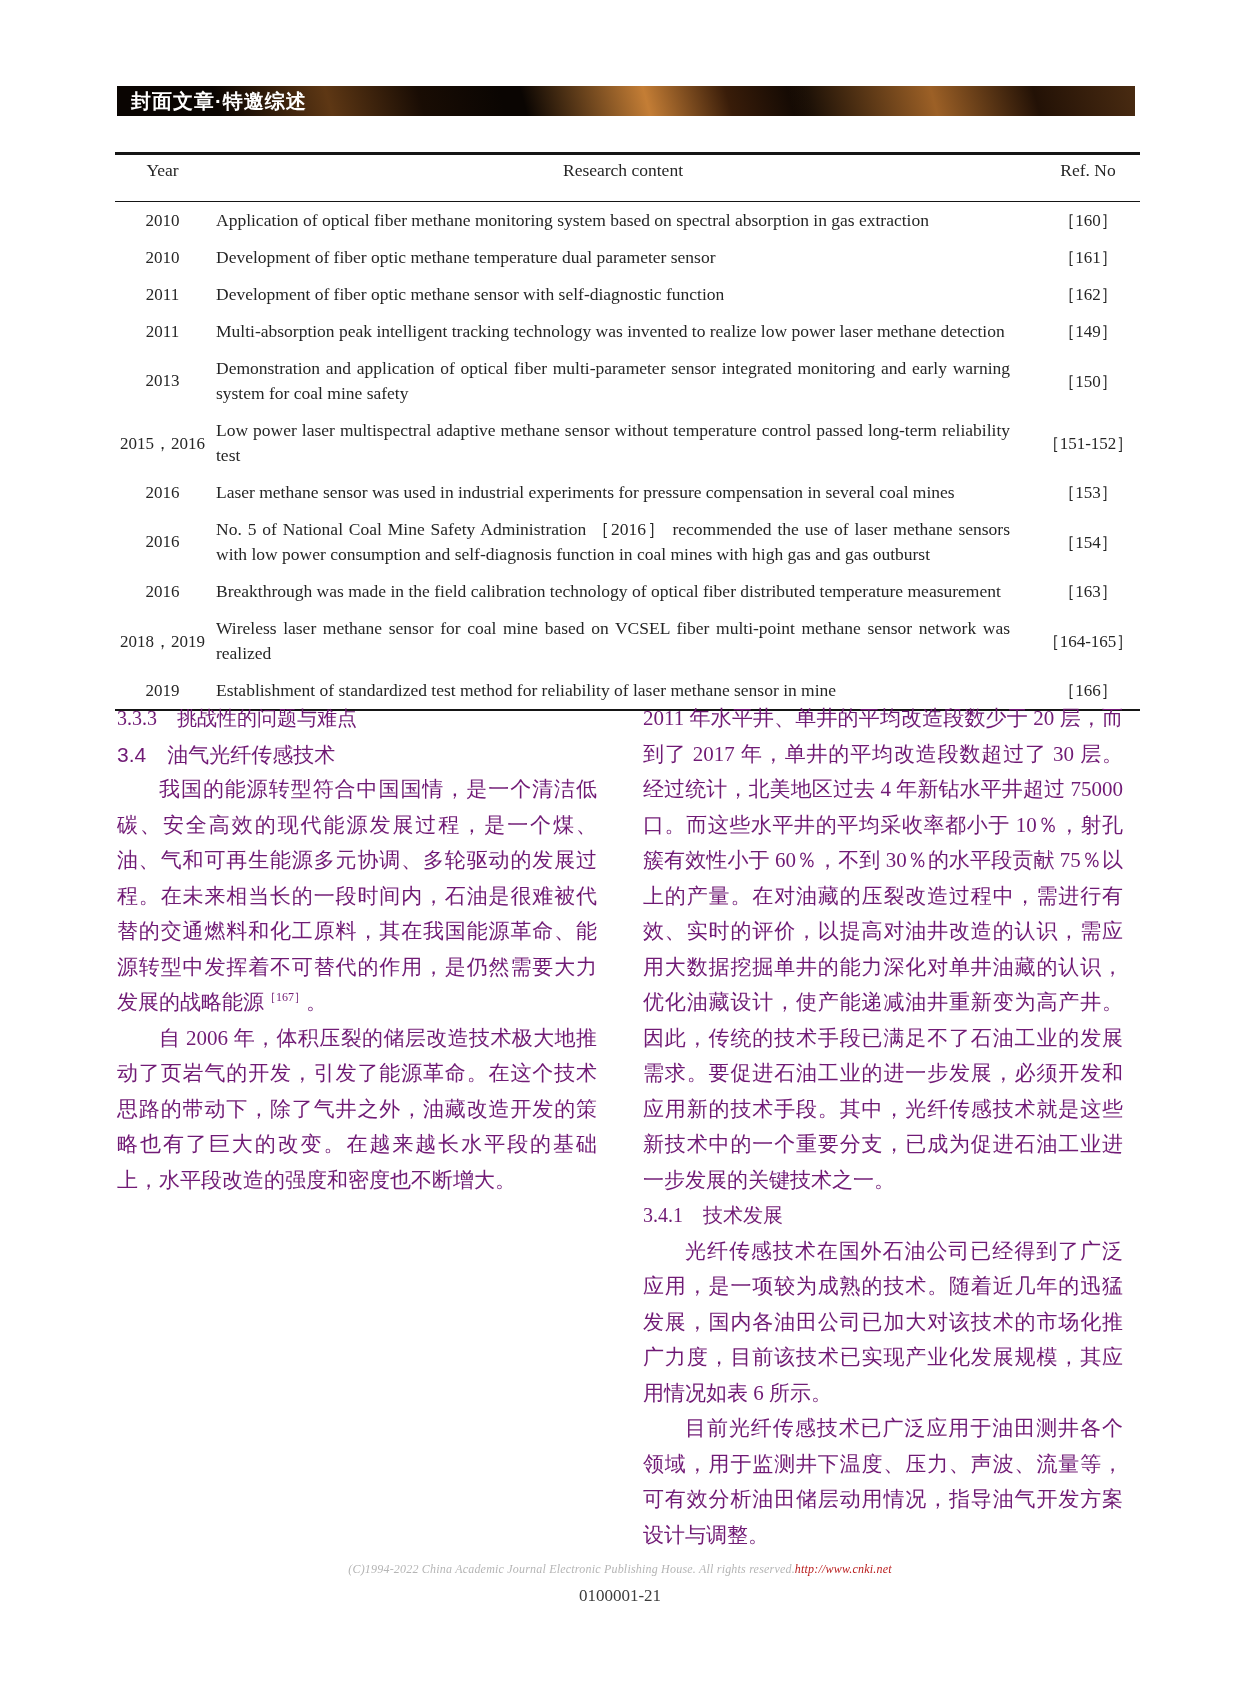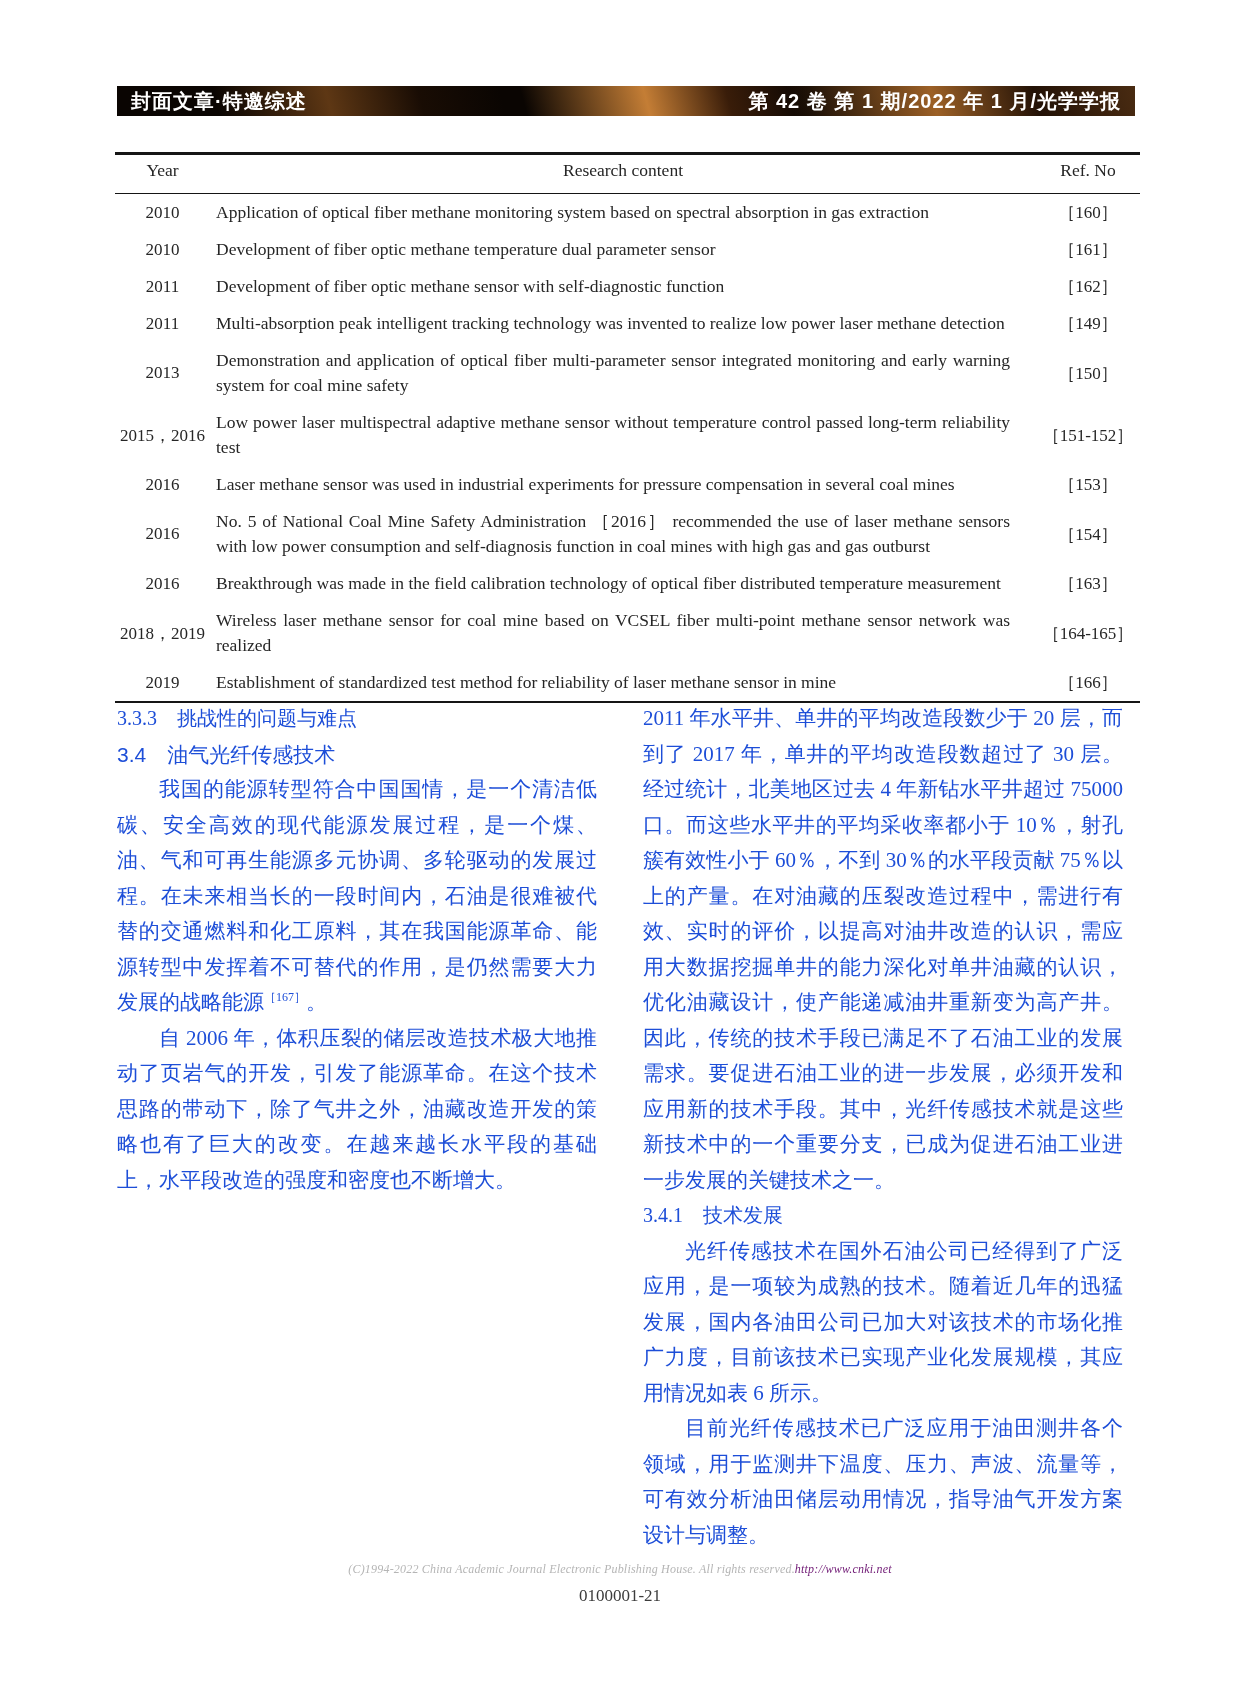--- a/index.html
+++ b/index.html
@@ -28,65 +28,64 @@
     position:absolute; left:117px; top:127px; width:1023px;
     text-align:center; font-size:17px; color:#222;
   }
   .table-wrap { position:absolute; left:115px; top:152px; width:1025px; }
   table.research {
     width:100%; border-collapse:collapse;
     border-top:3px solid #151515; border-bottom:2px solid #151515;
     font-size:17.5px; color:#262626;
   }
   table.research thead th {
-    font-weight:normal; padding:5px 0 12px; border-bottom:1.5px solid #151515;
+    font-weight:normal; padding:5px 0 20px; border-bottom:1.5px solid #151515;
     font-size:17.5px;
   }
   col.c-year { width:95px; }
   col.c-ref  { width:104px; }
   td { padding:6px 0; vertical-align:middle; }
   td.year { text-align:center; white-space:nowrap; font-size:17px; }
   td.content { text-align:justify; padding:6px 26px 6px 6px; line-height:25px; }
   td.ref { text-align:center; white-space:nowrap; font-size:17px; }
 
   
   .columns {
     position:absolute; left:117px; top:701px; width:1006px;
     display:flex; gap:46px;
   }
-  .col { width:480px; font-size:21px; line-height:35.5px; text-align:justify; color:#1d4ed8; }
+  .col { width:480px; font-size:21px; line-height:35.5px; text-align:justify; color:#701a75; }
   .col p { margin:0; }
   .col p.indent { text-indent:2em; }
   .sub-heading { margin:0; font-size:20px; font-weight:normal; line-height:35.5px; }
   .sec-heading {
     margin:0; font-size:21px; font-weight:normal; line-height:35.5px;
     font-family:"Liberation Sans","DejaVu Sans",sans-serif; text-align:left;
   }
   sup.ref-sup { font-size:12px; line-height:0; vertical-align:super; }
 
   
   .footer {
     position:absolute; left:88px; top:1562px; width:1064px;
     display:flex; justify-content:center;
     color:#b5b5b5; font-size:12px; letter-spacing:0.2px;font-style:italic;
   }
-  .footer a { color:#701a75; text-decoration:none; }
+  .footer a { color:#b91c1c; text-decoration:none; }
   .page-number {
     position:absolute; left:0; top:1586px; width:100%;
     text-align:center; font-size:17px; color:#3c3c3c;
   }
 </style>
 </head>
 <body>
 
 <div class="page">
 
   <div class="banner">
     <span>封面文章·特邀综述</span>
-    <span>第 42 卷 第 1 期/2022 年 1 月/光学学报</span>
   </div>
 
 
   <div class="table-wrap">
     <table class="research">
       <colgroup>
         <col class="c-year">
           <col class="c-content">
           <col class="c-ref">
       </colgroup>

